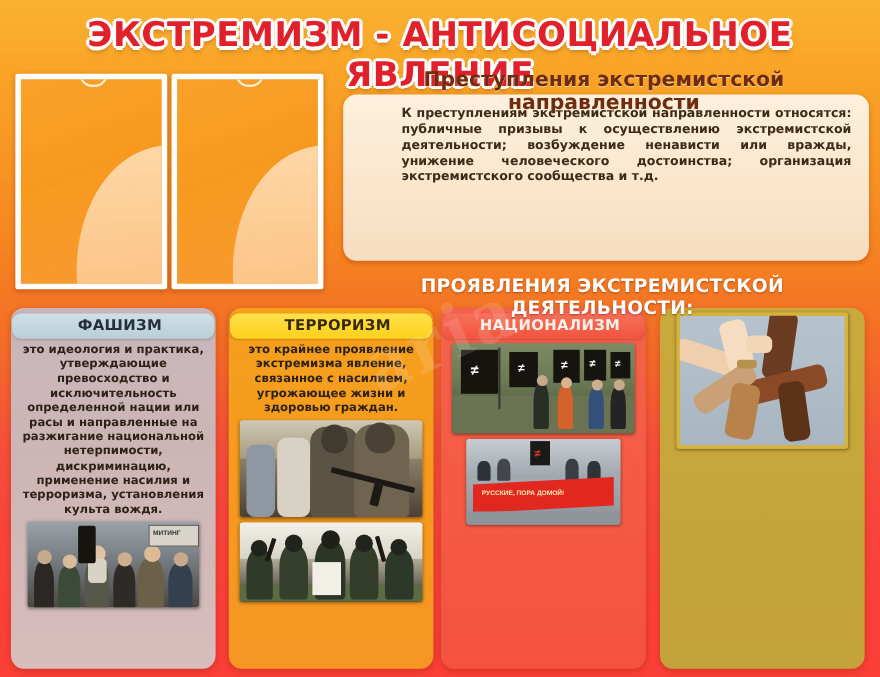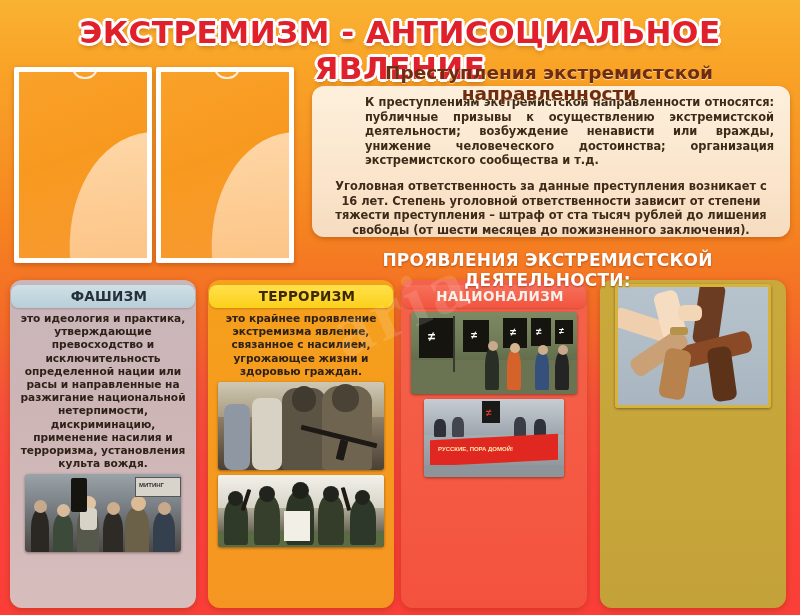--- a/index.html
+++ b/index.html
@@ -169,21 +169,20 @@
     <div class="arc"></div>
   </div>
   <div id="frame2" class="frame">
     <div class="notch"></div>
     <div class="arc"></div>
   </div>
 
   <div id="crimes-heading">Преступления экстремистской направленности</div>
   <div id="crimes-box">
     <p class="p1">К преступлениям экстремистской направленности относятся: публичные призывы к осуществлению экстремистской деятельности; возбуждение ненависти или вражды, унижение человеческого достоинства; организация экстремистского сообщества и т.д.</p>
-    <p class="p2">Уголовная ответственность за данные преступления возникает с 16 лет. Степень уголовной ответственности зависит от степени тяжести преступления – штраф от ста тысяч рублей до лишения свободы (от шести месяцев до пожизненного заключения).</p>
   </div>
 
   <div id="manifest-heading">ПРОЯВЛЕНИЯ ЭКСТРЕМИСТСКОЙ ДЕЯТЕЛЬНОСТИ:</div>
 
   <div id="col-fascism" class="col">
     <div class="hdr">ФАШИЗМ</div>
     <div class="body">это идеология и практика, утверждающие превосходство и исключительность определенной нации или расы и направленные на разжигание национальной нетерпимости, дискриминацию, применение насилия и терроризма, установления культа вождя.</div>
     <div class="photos">
       <div class="photo ph-crowd">
         <div class="fig" style="left:6px;top:36px;width:18px;height:44px;"></div>

